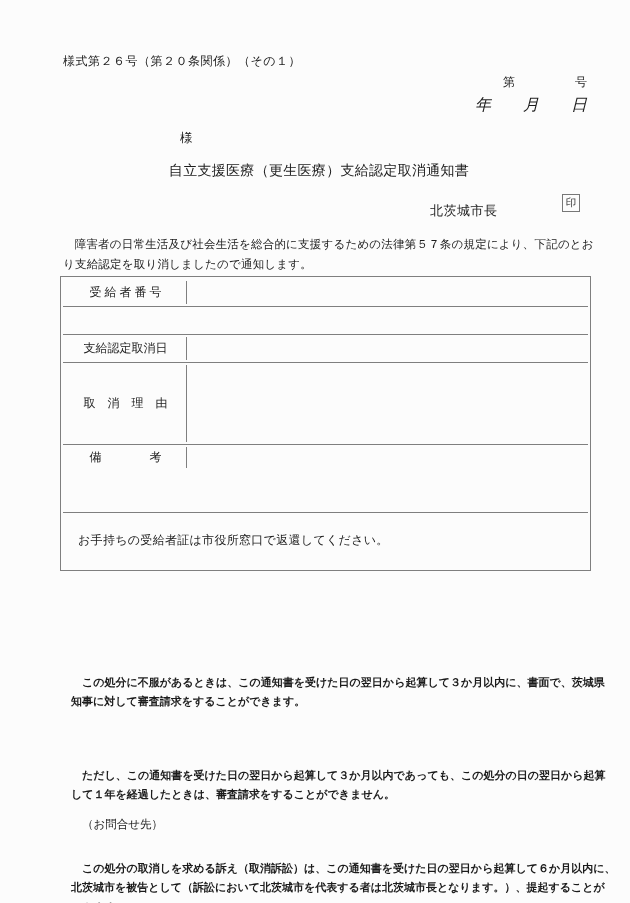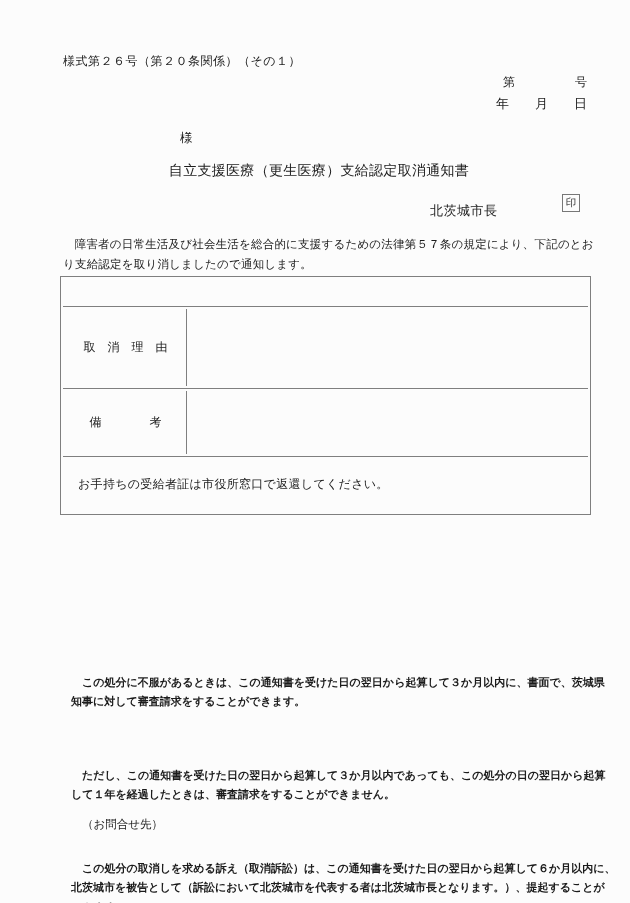--- a/index.html
+++ b/index.html
@@ -10,21 +10,21 @@
     height: 903px;
     background: #fcfcfc;
     font-family: "Liberation Serif", "DejaVu Serif", serif;
     color: #1c1c1c;
     overflow: hidden;
   }
   .abs { position: absolute; }
 
   .form-number   { left: 57px;  top: 47px;  font-size: 12px; letter-spacing: 0.5px; }
   .doc-number    { right: 45px; top: 68px;  font-size: 12px; text-align: right; }
-  .date-line     { right: 45px; top: 89px;  font-size: 13px; text-align: right; }
+  .date-line     { right: 45px; top: 89px;  font-size: 16px; text-align: right; font-style: italic; }
   .addressee     { left: 174px; top: 124px; font-size: 12.5px; }
   .doc-title     { left: 0; right: 0; top: 156px; text-align: center; font-size: 14px; letter-spacing: 0.3px; }
   .issuer        { left: 424px; top: 196px; font-size: 13px; letter-spacing: 0.5px; }
   .seal-box {
     left: 558px; top: 190px;
     width: 18px; height: 18px;
     border: 1px solid #777;
     display: flex; align-items: center; justify-content: center;
     font-size: 10.5px; color: #333;
   }
@@ -43,21 +43,21 @@
   .tlabel {
     width: 122px;
     border-right: 1px solid #7f7f7f;
     display: flex; align-items: center; justify-content: center;
     font-size: 12px;
     text-align: center;
   }
   .tvalue { flex: 1; }
   .h-small  { height: 28px; }
   .h-reason { height: 82px; justify-content: center; }
-  .h-remark { height: 68px; }
+  .h-remark { height: 68px; flex-direction: column; }
   .notice-row {
     height: 55px;
     display: flex; align-items: center;
     padding-left: 13px;
     font-size: 12px;
     letter-spacing: 0.3px;
   }
 
   .legal {
     left: 57px; top: 620px; width: 565px;
@@ -85,20 +85,28 @@
   <div class="abs issuer">北茨城市長</div>
   <div class="abs seal-box">
     <span>印</span>
   </div>
 
   <div class="abs intro">　障害者の日常生活及び社会生活を総合的に支援するための法律第５７条の規定により、下記のとお
 り支給認定を取り消しましたので通知します。</div>
 
   <div class="abs form-table">
     <div class="trow h-small">
+      <div class="tlabel">受 給 者 番 号</div>
+      <div class="tvalue"></div>
+    </div>
+    <div class="trow h-small">
+      <div class="tvalue"></div>
+    </div>
+    <div class="trow h-small">
+      <div class="tlabel">支給認定取消日</div>
       <div class="tvalue"></div>
     </div>
     <div class="trow h-reason">
       <div class="tlabel">取　消　理　由</div>
       <div class="tvalue"></div>
     </div>
     <div class="trow h-remark">
       <div class="tlabel">備　　　　考</div>
       <div class="tvalue"></div>
     </div>

